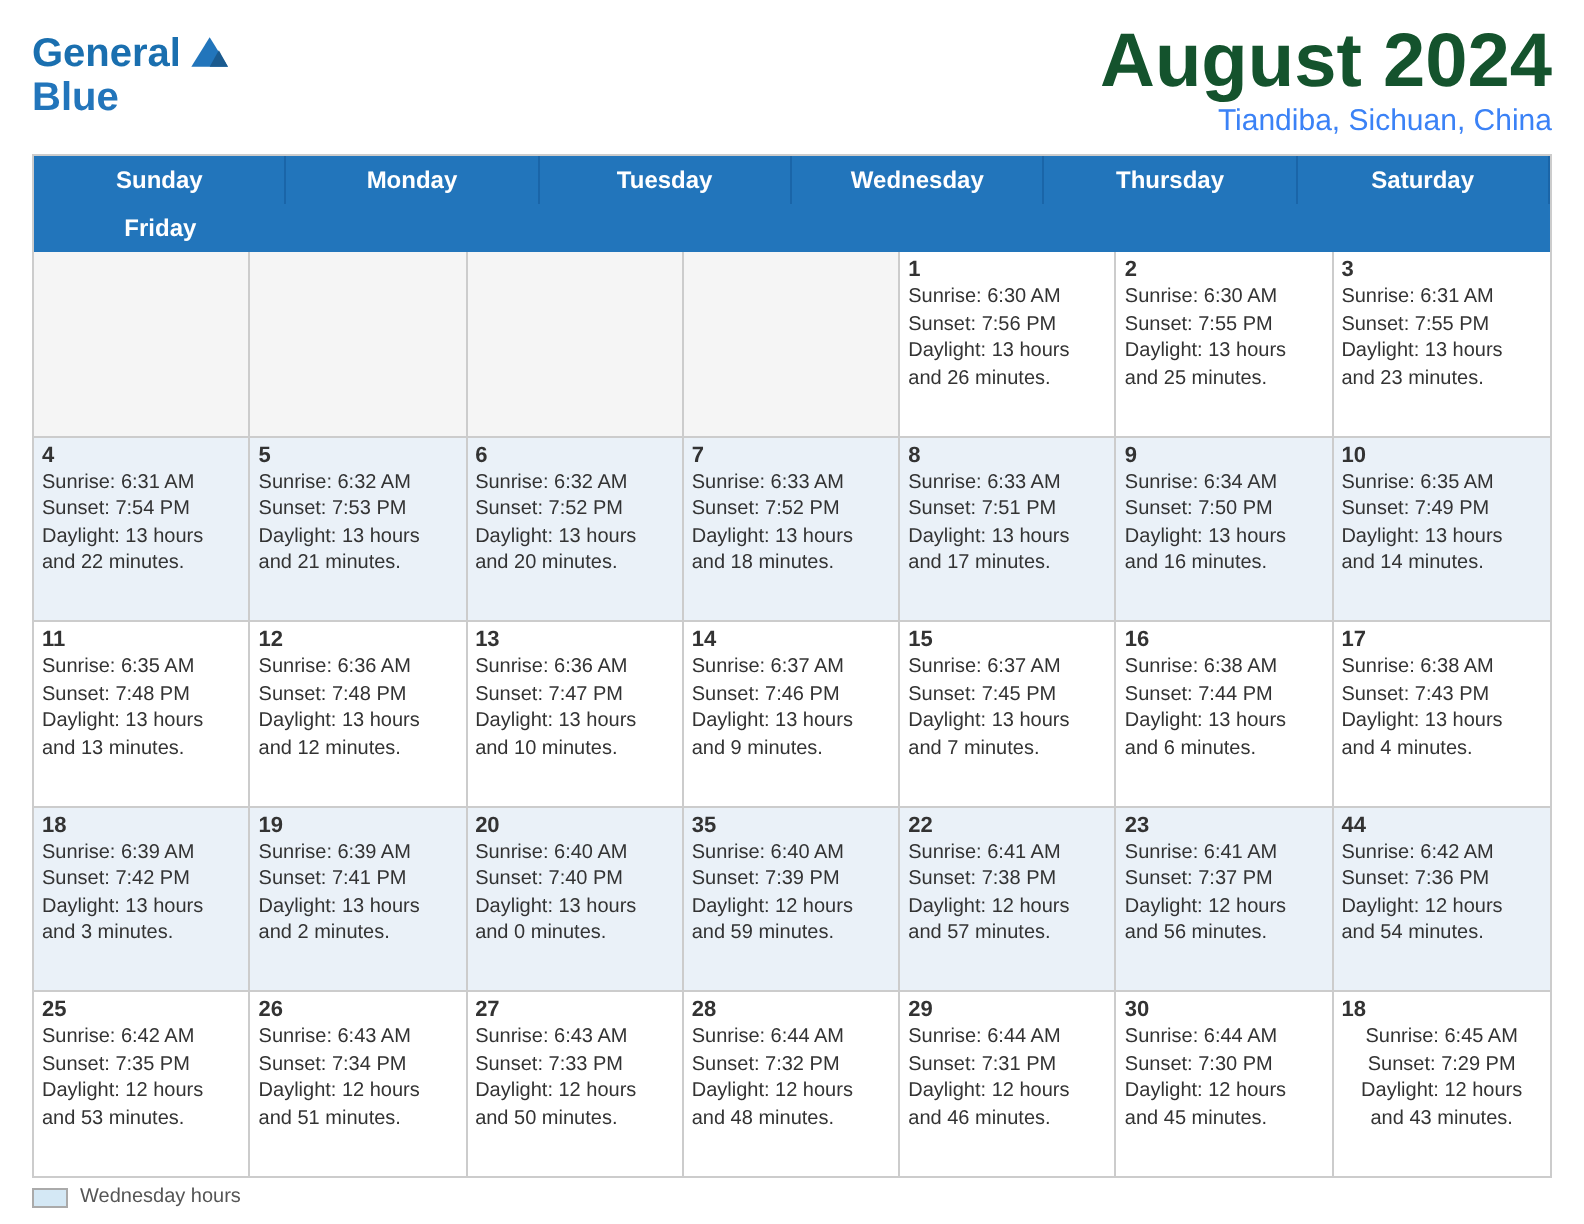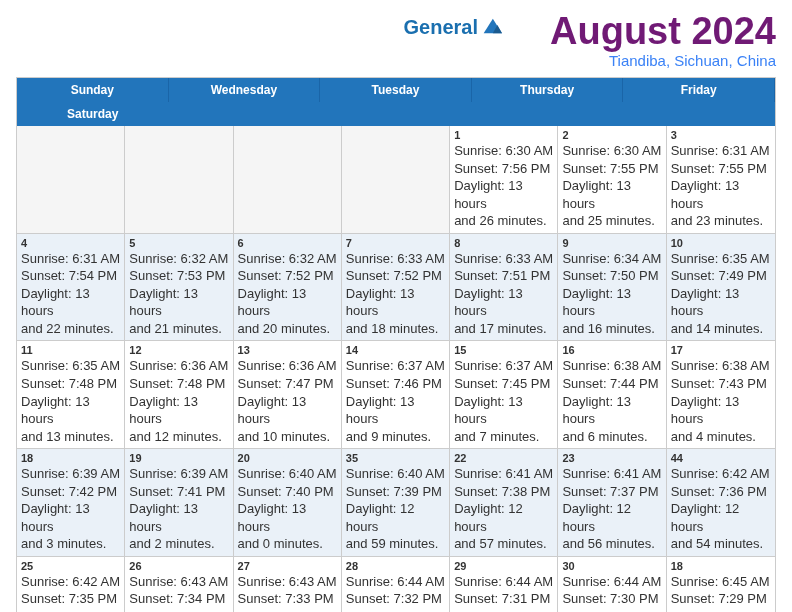--- a/index.html
+++ b/index.html
@@ -12,24 +12,23 @@
     }
     .page {
       width: 792px;
       height: 612px;
       padding: 12px 16px 8px 16px;
       display: flex;
       flex-direction: column;
     }
     .header {
       display: flex;
-      justify-content: flex-end;
+      justify-content: space-between;
       align-items: flex-start;
       margin-bottom: 8px;
-      gap: 48px;
     }
     .logo {
       display: flex;
       align-items: center;
       margin-top: 4px;
     }
     .logo-text {
       font-size: 20px;
       font-weight: bold;
       color: #333;
@@ -43,37 +42,37 @@
       height: 22px;
       margin-left: 2px;
       margin-top: -2px;
     }
     .title-block {
       text-align: right;
     }
     .month-title {
       font-size: 38px;
       font-weight: bold;
-      color: #701a75;
+      color: #14532d;
       line-height: 1;
     }
     .location {
       font-size: 15px;
       color: #3b82f6;
       margin-top: 2px;
     }
     .calendar {
       flex: 1;
       display: flex;
       flex-direction: column;
       border: 1px solid #ccc;
     }
     .day-headers {
       display: grid;
-      grid-template-columns: repeat(5, 1fr);
+      grid-template-columns: repeat(6, 1fr);
       background: #2275bb;
     }
     .day-header {
       color: #fff;
       font-size: 12px;
       font-weight: bold;
       text-align: center;
       padding: 5px 2px;
       border-right: 1px solid #1a65a8;
     }
@@ -101,21 +100,21 @@
     }
     .day-cell:last-child { border-right: none; }
     .day-cell.empty { background: #f9f9f9; }
     .day-number {
       font-size: 11px;
       font-weight: bold;
       margin-bottom: 1px;
       display: block;
     }
     .day-info {
-      font-size: 13px;
+      font-size: 10px;
       line-height: 1.35;
       color: #333;
     }
     .week-row:nth-child(odd) .day-cell:not(.empty) { background: #fff; }
     .week-row:nth-child(even) .day-cell:not(.empty) { background: #eaf1f8; }
     .week-row:nth-child(odd) .empty { background: #f5f5f5; }
     .week-row:nth-child(even) .empty { background: #e8eef5; }
     .footer {
       display: flex;
       align-items: center;
@@ -141,36 +140,40 @@
       <div>
         <div style="display:flex;align-items:center;">
           <span class="logo-text">
             <span>General</span>
           </span>
           <svg class="logo-icon" viewBox="0 0 24 24">
             <polygon points="4,20 14,4 24,20" fill="#2275bb"></polygon>
             <polygon points="14,20 19,11 24,20" fill="#1a5a8f"></polygon>
           </svg>
         </div>
+        <div>
+          <span class="logo-text" style="color:#2275bb;">Blue</span>
+        </div>
       </div>
     </div>
     <div class="title-block">
       <div class="month-title">August 2024</div>
       <div class="location">Tiandiba, Sichuan, China</div>
     </div>
   </div>
 
   <div class="calendar">
     <div class="day-headers">
     <div class="day-header">Sunday</div>
+        <div class="day-header">Monday</div>
+        <div class="day-header">Tuesday</div>
         <div class="day-header">Wednesday</div>
-        <div class="day-header">Tuesday</div>
         <div class="day-header">Thursday</div>
+        <div class="day-header">Saturday</div>
         <div class="day-header">Friday</div>
-        <div class="day-header">Saturday</div>
       </div>
     <div class="calendar-body">
     <div class="week-row">
           <div class="day-cell empty"></div>
           <div class="day-cell empty"></div>
           <div class="day-cell empty"></div>
           <div class="day-cell empty"></div>
           <div class="day-cell">
             <span class="day-number">1</span>
             <div class="day-info" style="white-space: pre-line;">Sunrise: 6:30 AM
@@ -384,21 +387,21 @@
           </div>
           <div class="day-cell">
             <span class="day-number">30</span>
             <div class="day-info" style="white-space: pre-line;">Sunrise: 6:44 AM
 Sunset: 7:30 PM
 Daylight: 12 hours
 and 45 minutes.</div>
           </div>
           <div class="day-cell">
             <span class="day-number">18</span>
-            <div class="day-info" style="white-space: pre-line;">Sunrise: 6:45 AM
+            <div class="day-info" style="white-space: pre-line; text-align: center;">Sunrise: 6:45 AM
 Sunset: 7:29 PM
 Daylight: 12 hours
 and 43 minutes.</div>
           </div>
         </div>
       </div>
   </div>
 
   <div class="footer">
     <div class="footer-swatch"></div>

